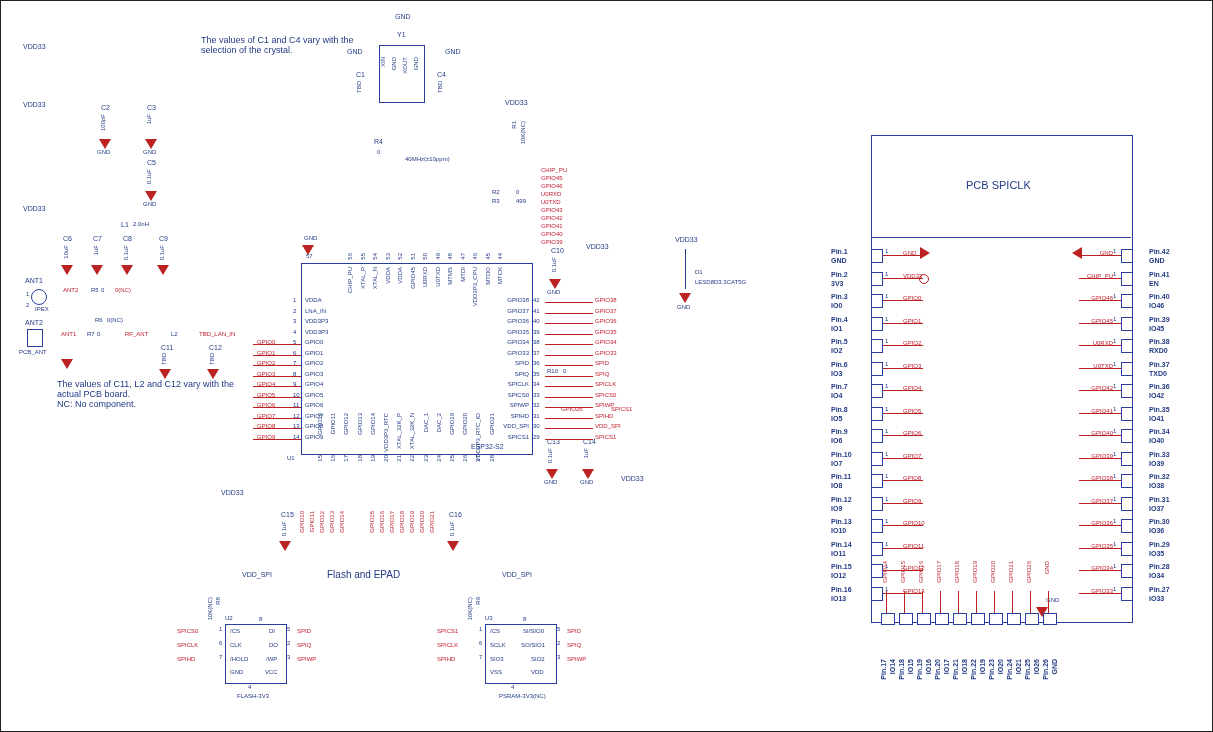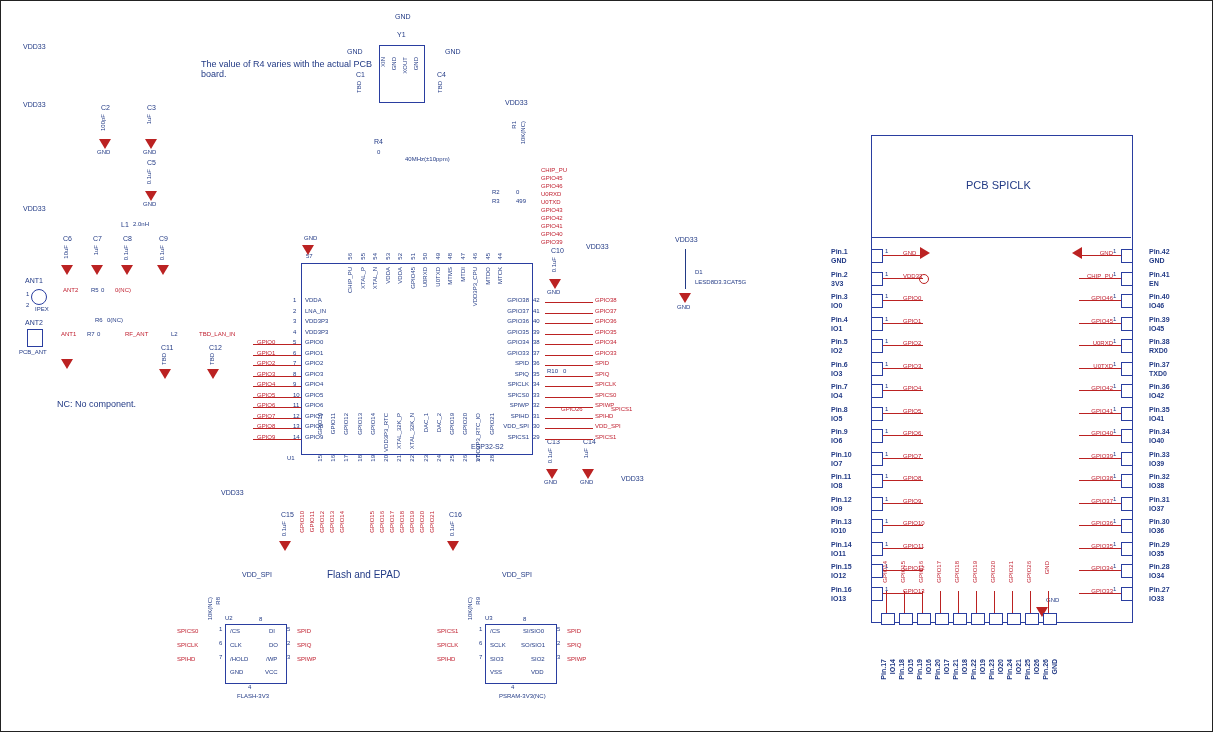--- a/index.html
+++ b/index.html
@@ -17,21 +17,22 @@
 .sm{font-size:6px}
 .v{writing-mode:vertical-rl;transform:rotate(180deg)}
 .epad{position:absolute;border:1.5px solid #2a3ea0;display:flex;align-items:center;justify-content:center;font-size:10px;color:#223a85}
 .ic{position:absolute;border:1.5px solid #2a3ea0}
 </style>
 </head>
 <body>
 
 <div class="page">
 
-  <div class="note" style="left:200px;top:58px;width:190px">The value of R4 varies with the actual PCB board.</div>
+  <div class="note" style="left:200px;top:34px;width:190px">The values of C1 and C4 vary with the selection of the crystal.</div>
+  <div class="note" style="left:56px;top:378px;width:190px">The values of C11, L2 and C12 vary with the actual PCB board.</div>
   <div class="note" style="left:56px;top:398px">NC: No component.</div>
 
   <div class="ic" style="left:378px;top:44px;width:44px;height:56px"></div>
   <div class="txt" style="left:396px;top:30px">Y1</div>
   <div class="txt v sm" style="left:379px;top:56px">XIN</div>
   <div class="txt v sm" style="left:390px;top:56px">GND</div>
   <div class="txt v sm" style="left:401px;top:56px">XOUT</div>
   <div class="txt v sm" style="left:412px;top:56px">GND</div>
   <div class="txt" style="left:394px;top:12px">GND</div>
   <div class="txt sm" style="left:404px;top:155px">40MHz(±10ppm)</div>

